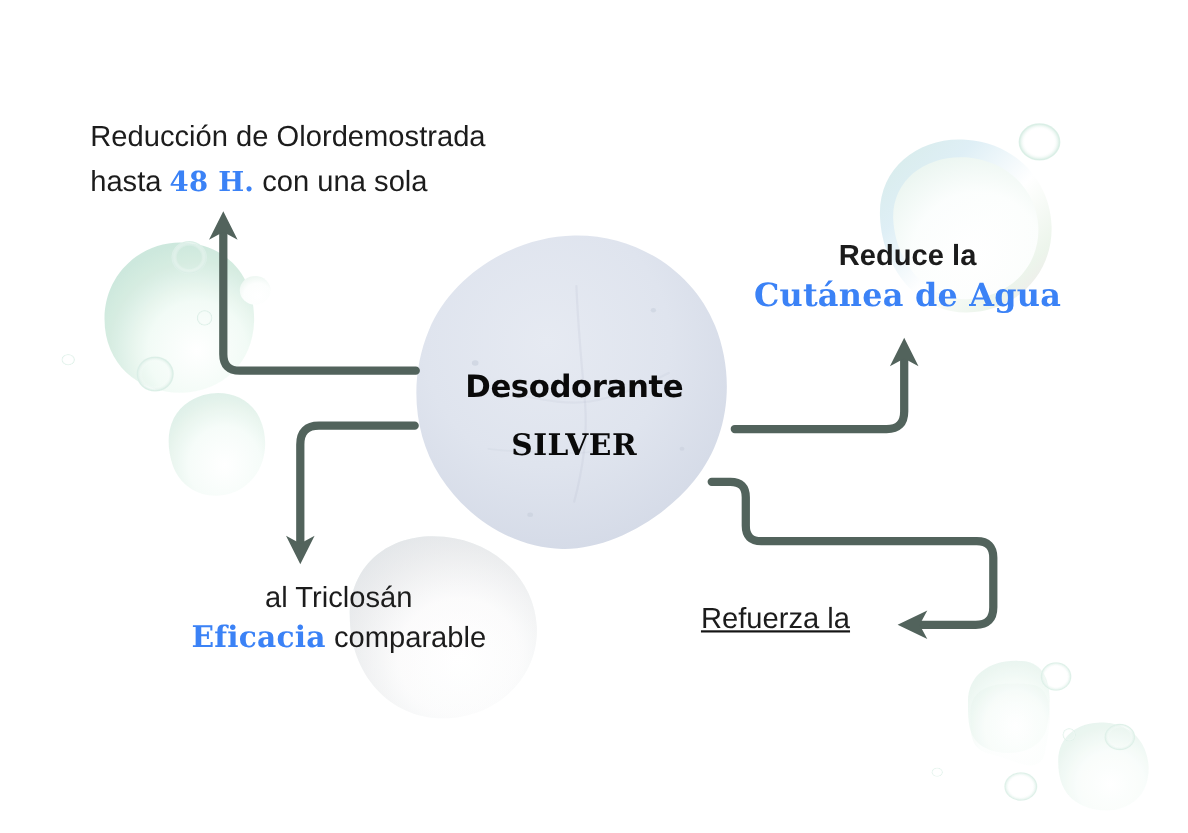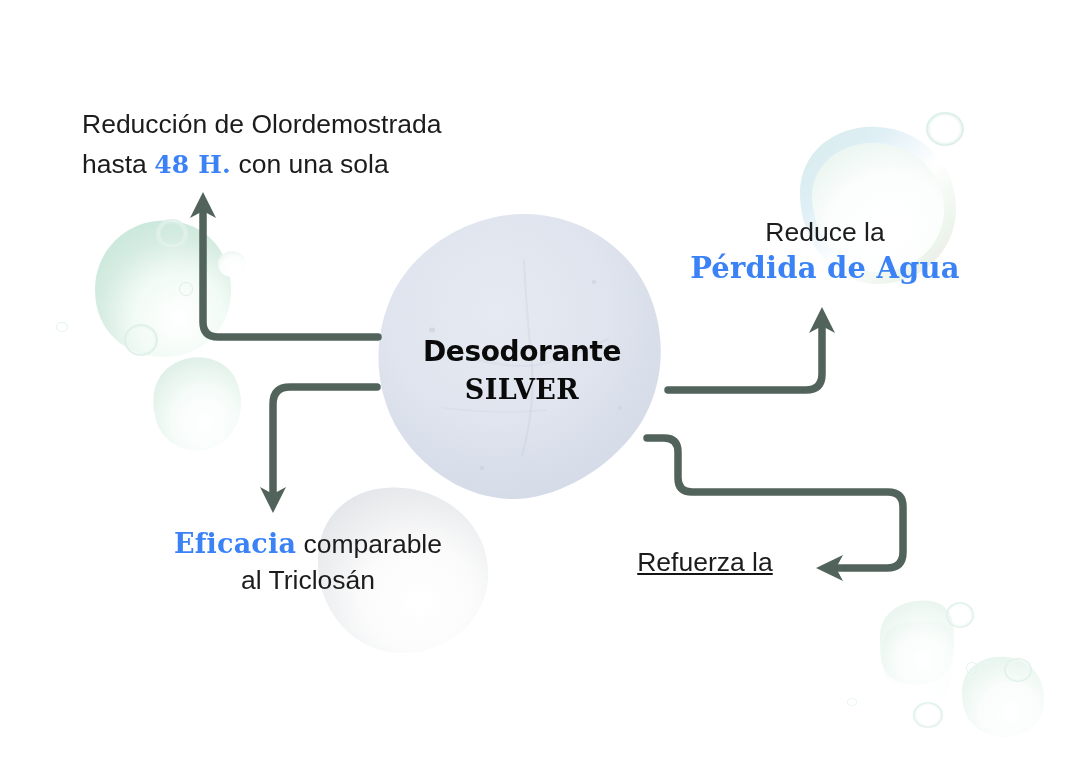--- a/index.html
+++ b/index.html
@@ -55,21 +55,21 @@
     color: #0a0a0a;
     margin-top: 35px;
   }
   .center-label .l2 {
     display: block;
     font-family: "DejaVu Serif", serif;
     font-weight: bold;
     font-size: 27px;
     letter-spacing: 0.4px;
     color: #0a0a0a;
-    margin-top: 6px;
+    margin-top: 22px;
   }
 
   
   #arrows {
     position: absolute;
     left: 0; top: 0;
     width: 1080px;
     height: 757px;
     z-index: 4;
   }
@@ -107,21 +107,21 @@
   #callout-odor .strong { font-size: 25px; letter-spacing: 0.2px; }
 
   
   #callout-water {
     left: 660px;
     top: 216px;
     width: 330px;
     text-align: center;
     line-height: 1.28;
   }
-  #callout-water .ln1 { font-size: 26.5px; }
+  #callout-water .ln1 { font-size: 26.5px; font-weight: bold; }
   #callout-water .ln2 { font-size: 29px; letter-spacing: 0.2px; }
 
   
   #callout-efficacy {
     left: 108px;
     top: 526px;
     width: 400px;
     text-align: center;
     line-height: 1.34;
   }
@@ -293,27 +293,27 @@
     <span class="ln">
       <span class="light">Reducción de Olor</span><span class="light">demostrada</span>
     </span>
     <span class="ln">
       <span class="light">hasta </span><span class="strong">48 H.</span><span class="light"> con una sola</span>
     </span>
   </div>
 
   <div class="callout" id="callout-water">
     <span class="ln light ln1">Reduce  la</span>
-    <span class="ln strong ln2">Pérdida de Agua</span>
+    <span class="ln strong ln2">Cutánea de Agua</span>
   </div>
 
   <div class="callout" id="callout-efficacy">
+    <span class="ln light ln2">al Triclosán</span>
     <span class="ln ln1">
       <span class="strong">Eficacia</span><span class="light"> comparable</span>
     </span>
-    <span class="ln light ln2">al Triclosán</span>
   </div>
 
   <div class="callout" id="callout-barrier">
     <span class="ln light ln1">Refuerza la</span>
   </div>
 
 </div>
 
 </body></html>

